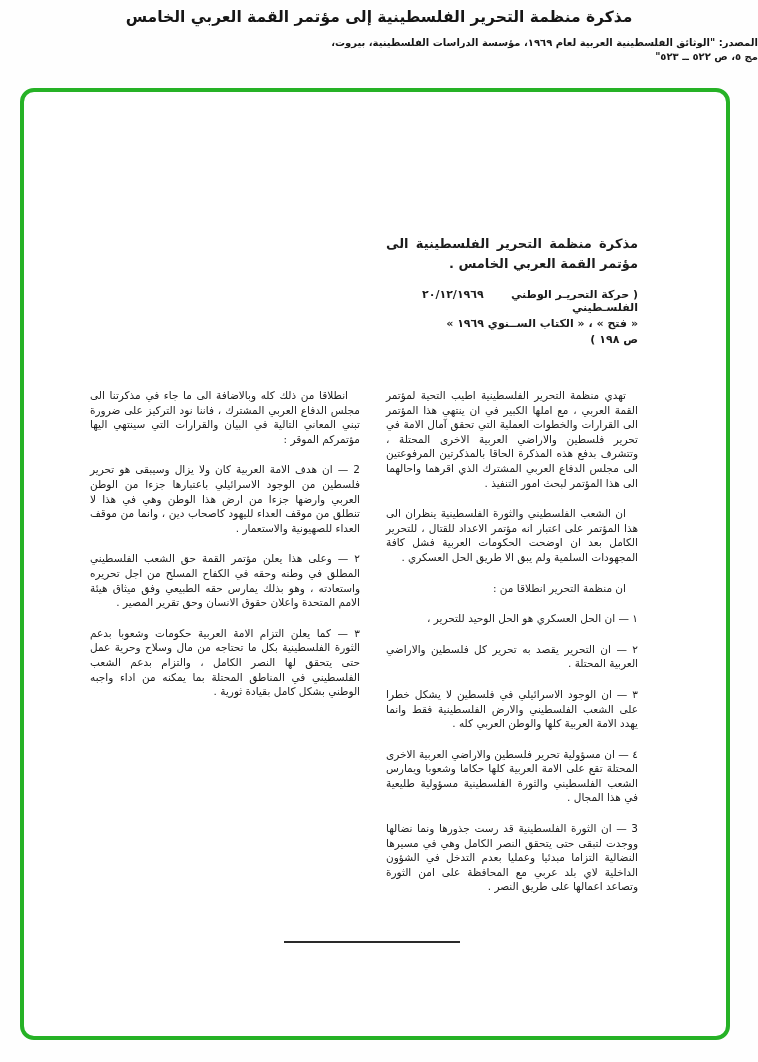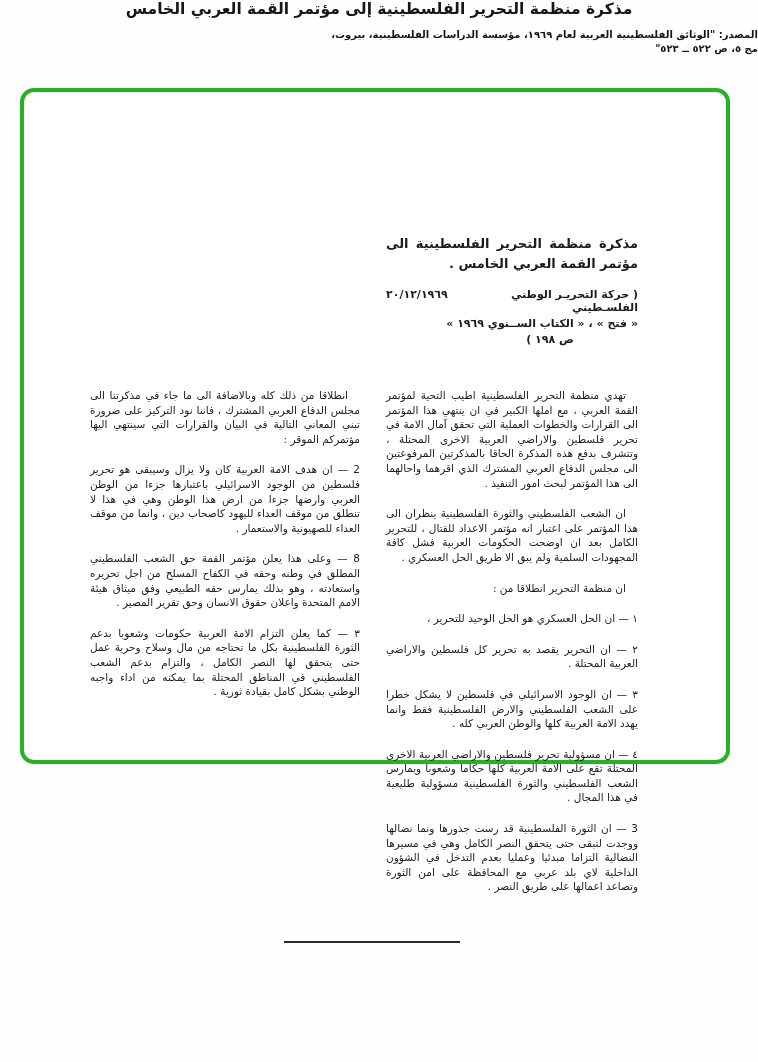--- a/index.html
+++ b/index.html
@@ -15,42 +15,42 @@
     background: #fefefe;
     overflow: hidden;
     color: #161616;
   }
   
   .page-header {
     direction: rtl;
   }
   .page-title {
     margin: 0;
-    padding-top: 0;
+    padding-top: 8px;
     text-align: center;
     font-size: 15.5px;
     font-weight: bold;
     letter-spacing: 0;
   }
   .source-line {
     direction: rtl;
     width: 434px;
     margin: 10px 0 0 12px;
     text-align: right;
     font-size: 10px;
     font-weight: bold;
     line-height: 14px;
   }
   
   .doc-frame {
     position: absolute;
     left: 20px;
     top: 88px;
     width: 710px;
-    height: 676px;
+    height: 952px;
     box-sizing: border-box;
     border: 4px solid #26b226;
     border-radius: 14px;
     background: #ffffff;
   }
   .doc {
     direction: rtl;
     box-sizing: border-box;
     width: 100%;
     height: 100%;
@@ -71,32 +71,33 @@
     text-align-last: right;
   }
   .date-row {
     display: flex;
     direction: ltr;
     justify-content: space-between;
     align-items: baseline;
     margin-top: 14px;
     font-size: 11px;
     font-weight: bold;
+    margin-left: 36px;
   }
   .date-row .attr { direction: rtl; }
   .attr-line2 {
     direction: rtl;
     text-align: right;
     font-size: 11px;
     font-weight: bold;
     margin-top: 3px;
   }
   .attr-line3 {
     direction: rtl;
-    text-align: center;
+    text-align: right;
     padding-left: 76px;
     font-size: 11px;
     font-weight: bold;
     margin-top: 3px;
   }
   
   .columns {
     display: flex;
     gap: 26px;
     margin-top: 26px;
@@ -155,21 +156,21 @@
           <p class="no-indent">١ — ان الحل العسكري هو الحل الوحيد للتحرير ،</p>
           <p class="no-indent">٢ — ان التحرير يقصد به تحرير كل فلسطين والاراضي العربية المحتلة .</p>
           <p class="no-indent">٣ — ان الوجود الاسرائيلي في فلسطين لا يشكل خطرا على الشعب الفلسطيني والارض الفلسطينية فقط وانما يهدد الامة العربية كلها والوطن العربي كله .</p>
           <p class="no-indent">٤ — ان مسؤولية تحرير فلسطين والاراضي العربية الاخرى المحتلة تقع على الامة العربية كلها حكاما وشعوبا ويمارس الشعب الفلسطيني والثورة الفلسطينية مسؤولية طليعية في هذا المجال .</p>
           <p class="no-indent">3 — ان الثورة الفلسطينية قد رست جذورها ونما نضالها ووجدت لتبقى حتى يتحقق النصر الكامل وهي في مسيرها النضالية التزاما مبدئيا وعمليا بعدم التدخل في الشؤون الداخلية لاي بلد عربي مع المحافظة على امن الثورة وتصاعد اعمالها على طريق النصر .</p>
         </div>
 
         <div class="col col-left">
           <p>انطلاقا من ذلك كله وبالاضافة الى ما جاء في مذكرتنا الى مجلس الدفاع العربي المشترك ، فاننا نود التركيز على ضرورة تبني المعاني التالية في البيان والقرارات التي سينتهي اليها مؤتمركم الموقر :</p>
           <p class="no-indent">2 — ان هدف الامة العربية كان ولا يزال وسيبقى هو تحرير فلسطين من الوجود الاسرائيلي باعتبارها جزءا من الوطن العربي وارضها جزءا من ارض هذا الوطن وهي في هذا لا تنطلق من موقف العداء لليهود كاصحاب دين ، وانما من موقف العداء للصهيونية والاستعمار .</p>
-          <p class="no-indent">8 — وعلى هذا يعلن مؤتمر القمة حق الشعب الفلسطيني المطلق في وطنه وحقه في الكفاح المسلح من اجل تحريره واستعادته ، وهو بذلك يمارس حقه الطبيعي وفق ميثاق هيئة الامم المتحدة واعلان حقوق الانسان وحق تقرير المصير .</p>
+          <p class="no-indent">٢ — وعلى هذا يعلن مؤتمر القمة حق الشعب الفلسطيني المطلق في وطنه وحقه في الكفاح المسلح من اجل تحريره واستعادته ، وهو بذلك يمارس حقه الطبيعي وفق ميثاق هيئة الامم المتحدة واعلان حقوق الانسان وحق تقرير المصير .</p>
           <p class="no-indent">٣ — كما يعلن التزام الامة العربية حكومات وشعوبا بدعم الثورة الفلسطينية بكل ما تحتاجه من مال وسلاح وحرية عمل حتى يتحقق لها النصر الكامل ، والتزام بدعم الشعب الفلسطيني في المناطق المحتلة بما يمكنه من اداء واجبه الوطني بشكل كامل بقيادة ثورية .</p>
         </div>
 
       </div>
 
       <div class="bottom-rule"></div>
 
     </div>
   </div>
 

